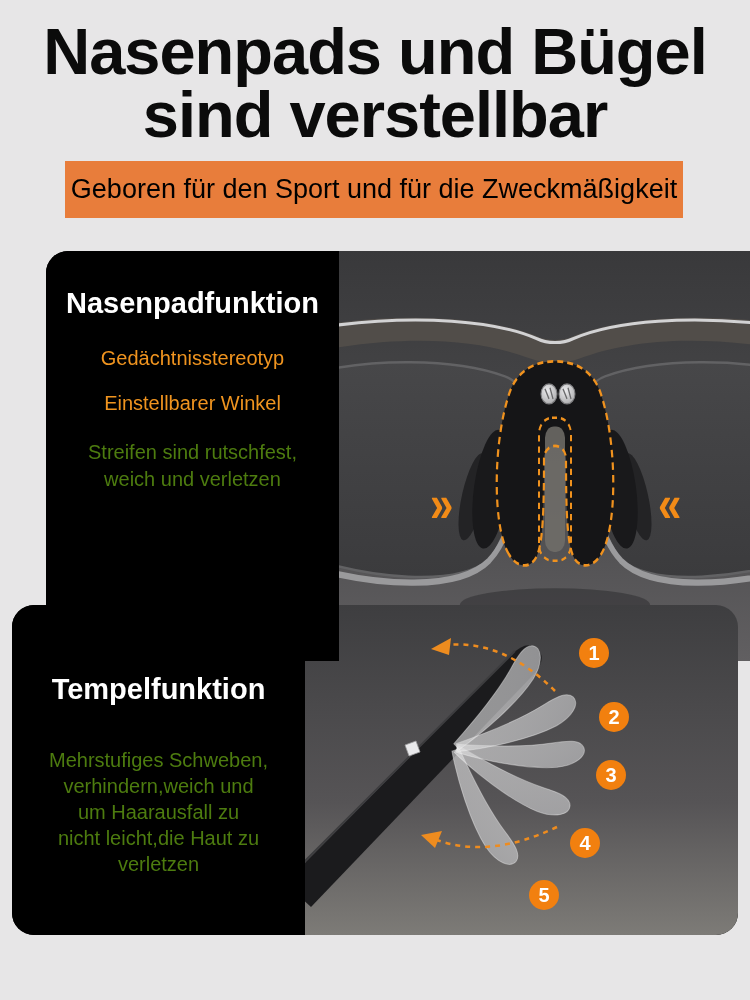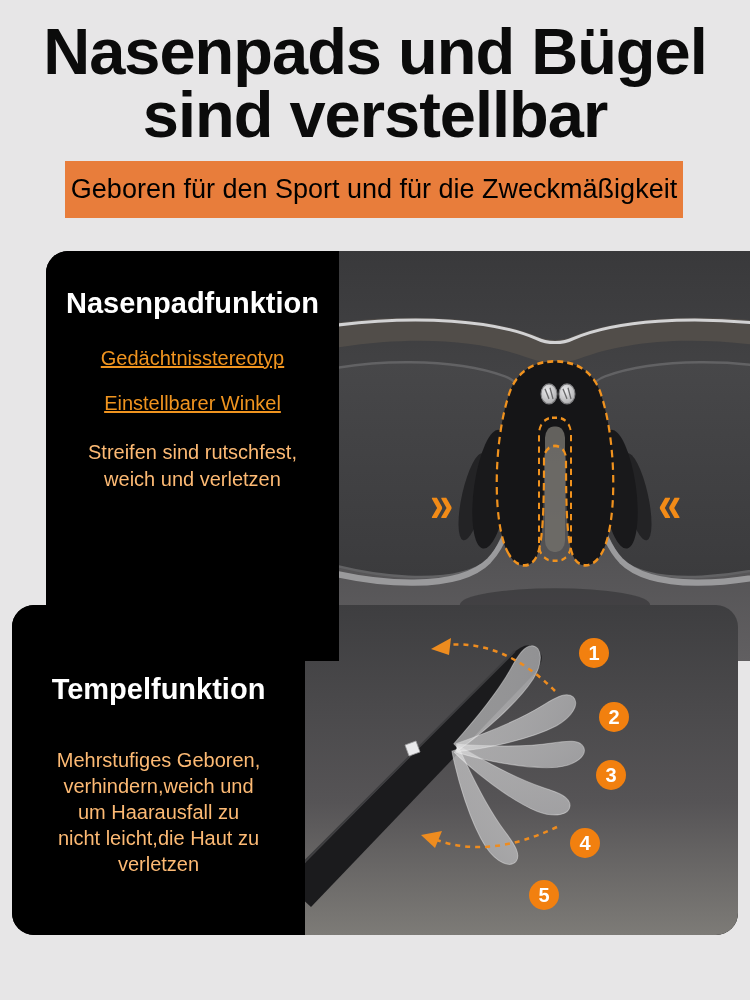--- a/index.html
+++ b/index.html
@@ -25,24 +25,24 @@
   .panel-1{top:251px;height:410px;margin-left:34px;}
   .panel-2{top:605px;height:330px;}
   .panel-text{
     position:absolute;left:0;top:0;width:293px;height:100%;
     background:#000;display:flex;flex-direction:column;align-items:center;
     text-align:center;z-index:2;
   }
   .panel-title{color:#ffffff;font-size:29px;font-weight:700;line-height:36px;}
   .pt1 .panel-title{margin-top:34px;}
   .pt2 .panel-title{margin-top:66px;}
-  .feature{color:#f0941f;font-size:20px;line-height:27px;text-decoration:underline;}
+  .feature{color:#f0941f;font-size:20px;line-height:27px;}
   .feature-1{margin-top:24px;}
   .feature-2{margin-top:18px;}
-  .para{color:#fdba74;font-size:20px;line-height:27px;margin-top:22px;}
+  .para{color:#4d7c0f;font-size:20px;line-height:27px;margin-top:22px;}
   .pt2 .para{margin-top:40px;line-height:26px;}
   .panel-photo{
     position:absolute;right:0;top:0;width:433px;height:100%;z-index:1;
   }
   .panel-photo svg{display:block;width:433px;height:100%;}
 </style>
 </head>
 <body>
 
 <div class="main-title">
@@ -118,21 +118,21 @@
       <text x="91" y="216" font-size="42" font-weight="700" fill="#f28b17">»</text>
       <text x="319" y="216" font-size="42" font-weight="700" fill="#f28b17">«</text>
     </svg>
   </div>
 </div>
 
 <div class="panel panel-2">
   <div class="panel-text pt2">
     <div class="panel-title">Tempelfunktion</div>
     <div class="para">
-      <div>Mehrstufiges Geboren,</div>
+      <div>Mehrstufiges Schweben,</div>
       <div>verhindern,weich und</div>
       <div>um Haarausfall zu</div>
       <div>nicht leicht,die Haut zu</div>
       <div>verletzen</div>
     </div>
   </div>
   <div class="panel-photo">
     <svg viewBox="0 0 433 330" preserveAspectRatio="none">
       <defs>
         <linearGradient id="bg2" x1="0" y1="0" x2="0" y2="1">

